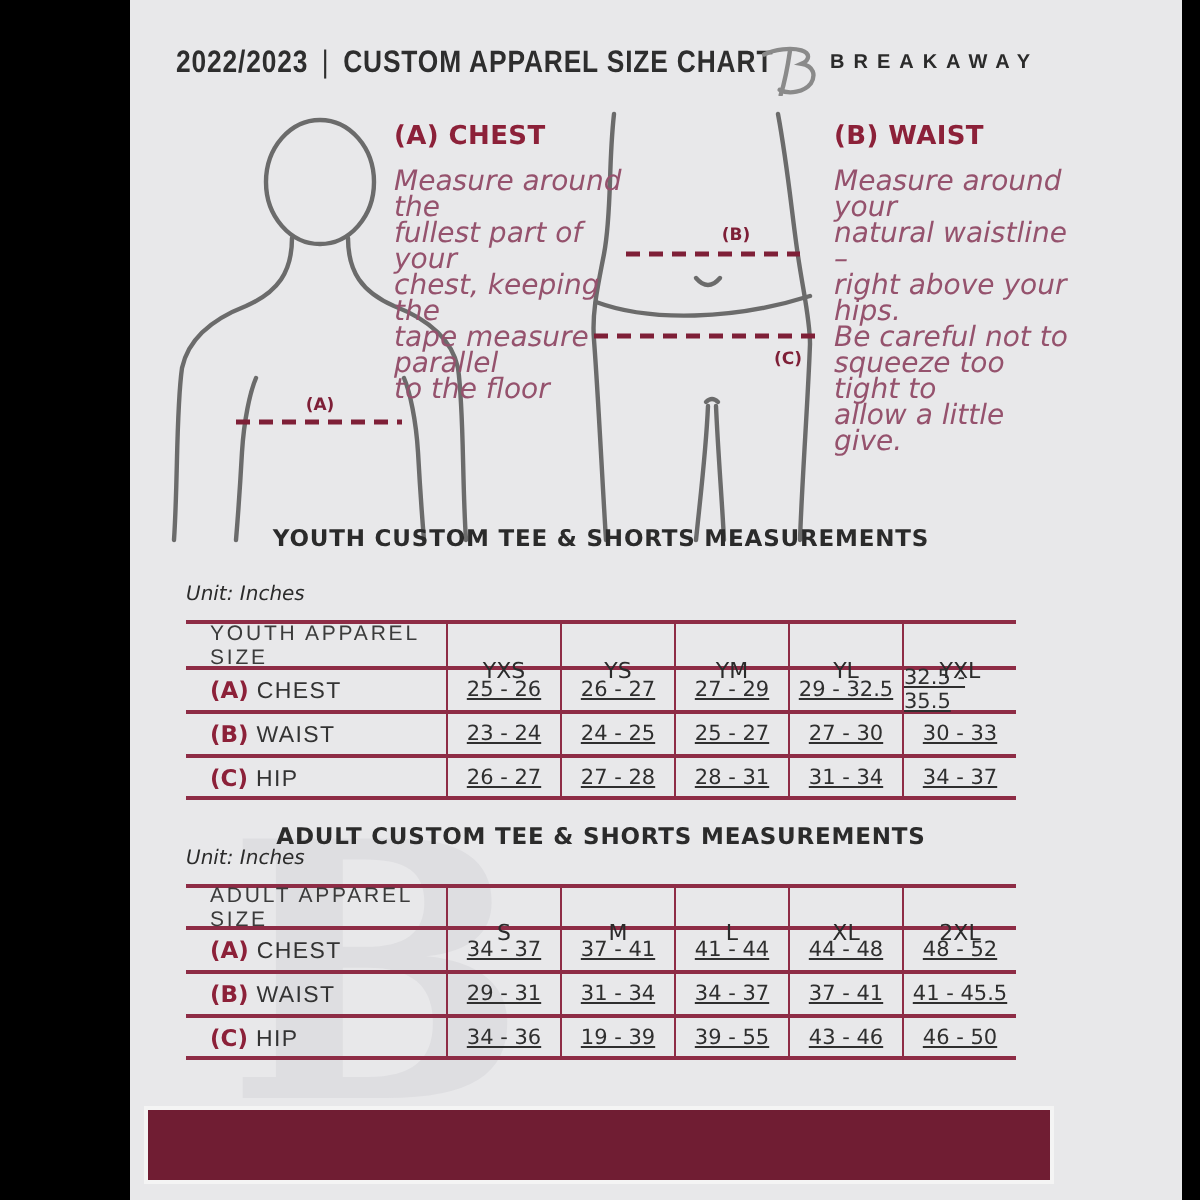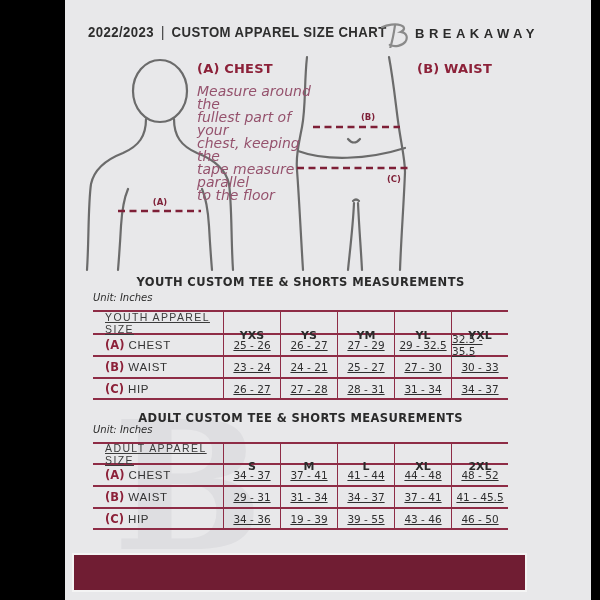--- a/index.html
+++ b/index.html
@@ -14,21 +14,21 @@
   
   .doc-title {
     position:absolute; left:23px; top:23px; white-space:nowrap;
     font-weight:bold; font-size:15.5px; letter-spacing:.5px; color:#2e2e2e;
     transform:scaleX(.85); transform-origin:left top;
   }
   .doc-title .sep { margin:0 8px; font-weight:normal; color:#2e2e2e; }
   .brand-logo { position:absolute; left:316px; top:20px; width:27px; height:28px; }
   .brand-logo path { stroke:#8a8a8a; stroke-width:2.1; fill:none; stroke-linecap:round; }
   .brand-name {
-    position:absolute; left:350px; top:26px; font-weight:bold; font-size:13px;
+    position:absolute; left:350px; top:26px; font-weight:bold; font-size:10px;
     letter-spacing:4.5px; color:#2b2b2b; white-space:nowrap;
   }
   
   svg.figures { position:absolute; left:0; top:0; width:471px; height:285px; z-index:1; }
   svg.figures .outline { stroke:#6b6b6b; stroke-width:2.2; fill:none; stroke-linecap:round; }
   svg.figures .dash { stroke:#7e1f37; stroke-width:2.4; fill:none; stroke-dasharray:7 4.5; }
   svg.figures text { font:700 8.5px "DejaVu Sans", sans-serif; fill:#7e1f37; text-anchor:middle; }
   
   .guide { position:absolute; z-index:1; }
   .guide h3 {
@@ -56,22 +56,22 @@
     position:absolute; left:28px; width:415px; z-index:1;
     display:grid; grid-template-columns:130px repeat(5, 57px);
     border-top:2px solid #8e2c46;
   }
   .size-table > div {
     box-sizing:border-box; border-bottom:2px solid #8e2c46;
     display:flex; align-items:center; justify-content:center;
   }
   .size-table > div.v { border-left:1.5px solid #8e2c46; }
   .size-table .lab { justify-content:flex-start; padding-left:12px; }
-  .axis-label { font-size:10.5px; letter-spacing:1.4px; color:#3b3b3b;text-decoration:underline; }
-  .col-head { font-family:"DejaVu Sans", sans-serif; font-weight:bold; font-size:11px; color:#2b2b2b;margin-top:25px; }
+  .axis-label { font-size:10.5px; letter-spacing:1.4px; color:#3b3b3b; }
+  .col-head { font-family:"DejaVu Sans", sans-serif; font-weight:normal; font-size:11px; color:#2b2b2b;margin-top:25px; }
   .row-label { font-size:11.5px; letter-spacing:.7px; color:#333; }
   .row-label .pfx { font-family:"DejaVu Sans", sans-serif; font-weight:bold; color:#8c2139; margin-right:4px; letter-spacing:0; }
   .val { font-family:"DejaVu Sans", sans-serif; font-size:10.5px; color:#2f2f2f;text-decoration:underline; }
   #youth-table { top:310px; grid-template-rows:23px 22px 22px 21px; }
   #adult-table { top:442px; grid-template-rows:21px 22px 22px 21px; }
   
   .watermark {
     position:absolute; left:48px; top:398px; z-index:0;
     font-family:"DejaVu Serif", serif; font-weight:bold;
     font-size:178px; line-height:1; color:#dedee1; user-select:none;
@@ -123,23 +123,29 @@
   <div class="guide guide-chest">
     <h3>(A) CHEST</h3>
     <p>Measure around the
 fullest part of your
 chest, keeping the
 tape measure parallel
 to the floor</p>
   </div>
   <div class="guide guide-waist">
     <h3>(B) WAIST</h3>
-  </div>
-
-  <div class="tbl-title" style="top:275px">YOUTH CUSTOM TEE &amp; SHORTS MEASUREMENTS</div>
+    <p>Measure around your
+natural waistline –
+right above your hips.
+Be careful not to
+squeeze too tight to
+allow a little give.</p>
+  </div>
+
+  <div class="tbl-title" style="top:262px">YOUTH CUSTOM TEE &amp; SHORTS MEASUREMENTS</div>
   <div class="tbl-unit" style="top:292px">Unit: Inches</div>
   <div class="size-table" id="youth-table">
     <div class="lab">
         <span class="axis-label">YOUTH APPAREL SIZE</span>
       </div>
     <div class="v">
         <span class="col-head">YXS</span>
       </div>
     <div class="v">
         <span class="col-head">YS</span>
@@ -173,21 +179,21 @@
         <span class="val">32.5 - 35.5</span>
       </div>
 
     <div class="lab">
         <span class="row-label"><span class="pfx">(B)</span><span>WAIST</span></span>
       </div>
     <div class="v">
         <span class="val">23 - 24</span>
       </div>
     <div class="v">
-        <span class="val">24 - 21</span>
+        <span class="val">24 - 25</span>
       </div>
     <div class="v">
         <span class="val">25 - 27</span>
       </div>
     <div class="v">
         <span class="val">27 - 30</span>
       </div>
     <div class="v">
         <span class="val">30 - 33</span>
       </div>

